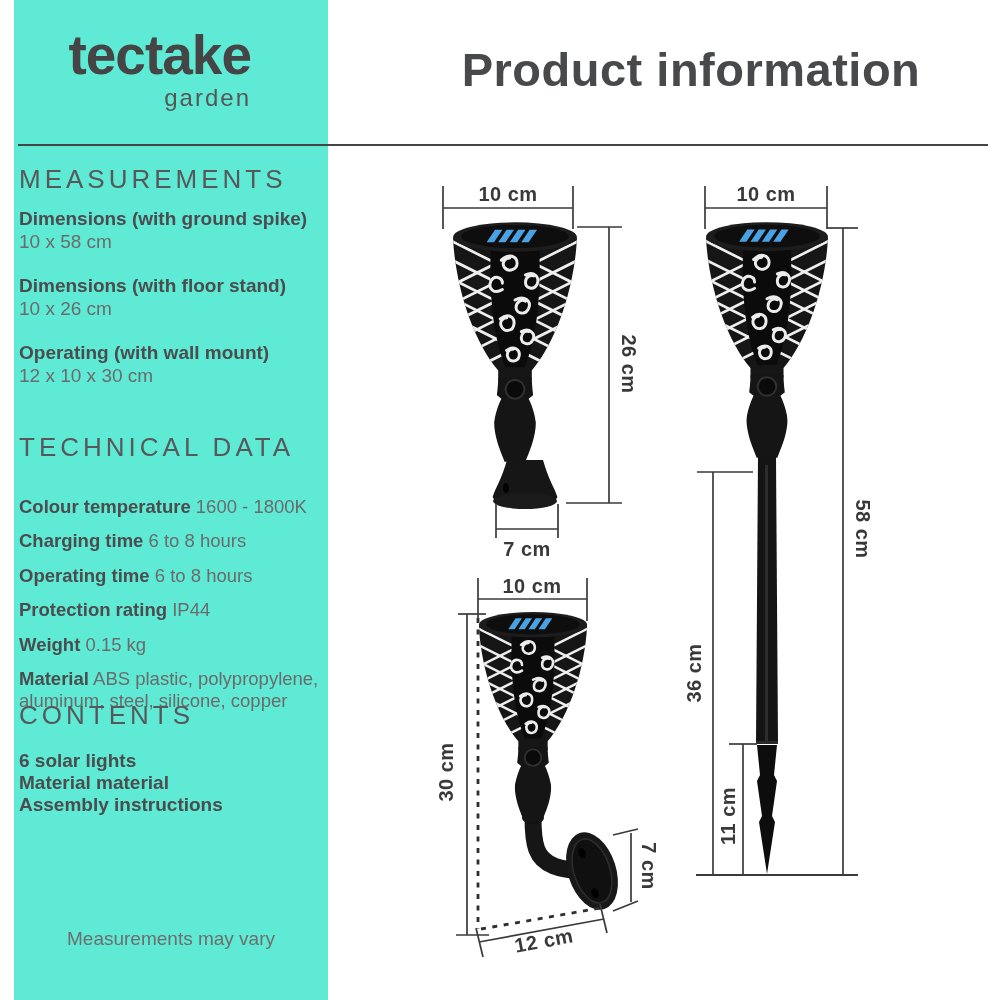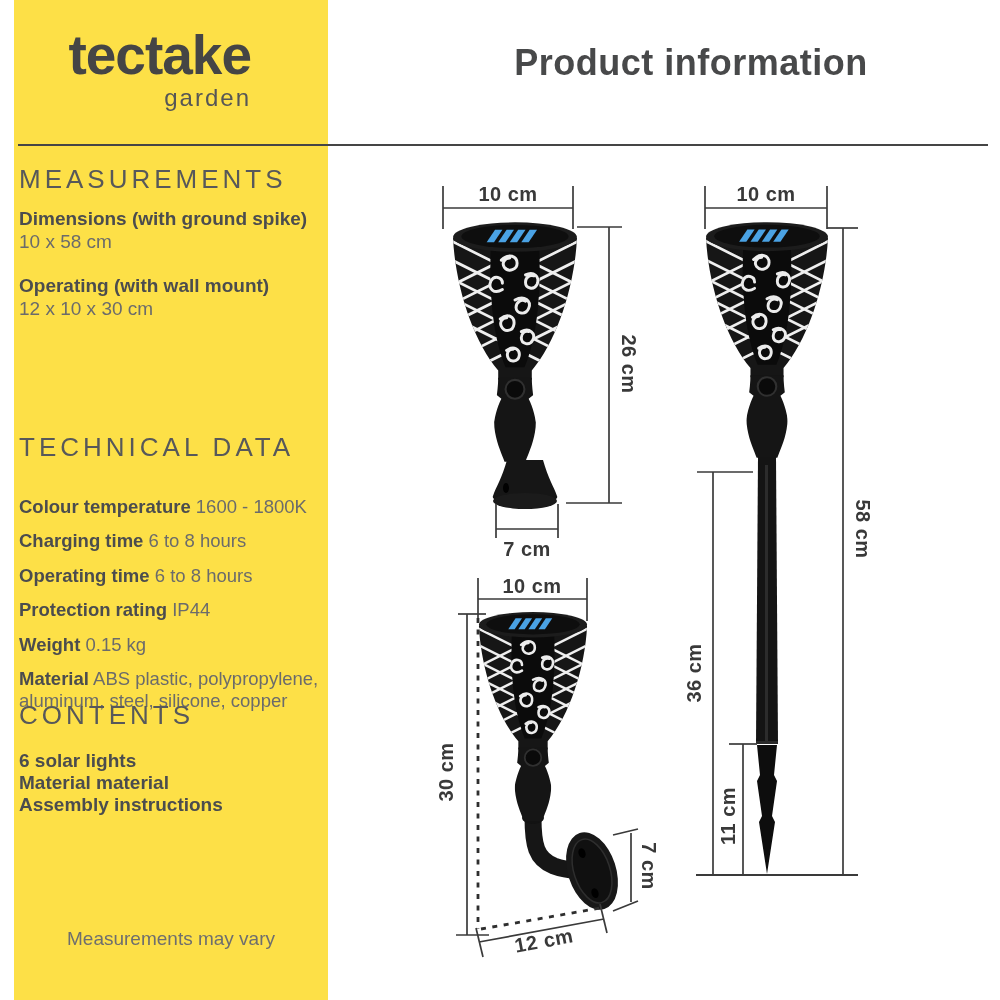--- a/index.html
+++ b/index.html
@@ -2,39 +2,39 @@
 <html><head>
 <meta charset="utf-8">
 <style>
   html,body{margin:0;padding:0;}
   body{
     width:1000px;height:1000px;position:relative;overflow:hidden;
     background:#ffffff;font-family:"Liberation Sans", sans-serif;
     -webkit-font-smoothing:antialiased;
   }
   
-  .sidebar{position:absolute;left:14px;top:0;width:314px;height:1000px;background:#fde047;}
+  .sidebar{position:absolute;left:14px;top:0;width:314px;height:1000px;background:#5eead4;}
   .logo{position:absolute;top:28px;left:5px;width:232px;text-align:right;}
   .logo-brand{font-size:55px;font-weight:700;color:#454545;line-height:1;letter-spacing:-1px;}
   .logo-sub{font-size:24px;font-weight:400;color:#565656;letter-spacing:2px;margin-top:1px;}
   .divider{position:absolute;left:18px;top:144px;width:970px;border-top:2px solid #454545;}
   .sb-head{position:absolute;left:5px;font-size:26px;letter-spacing:4px;color:#57585a;font-weight:400;white-space:nowrap;}
   .mlist{position:absolute;left:5px;top:207px;width:302px;}
   .mitem{margin-bottom:21px;}
   .mlabel{font-size:19px;font-weight:700;color:#4b4c4e;line-height:23px;}
   .mvalue{font-size:19px;color:#6b6b6b;line-height:23px;}
   .tlist{position:absolute;left:5px;top:484px;width:300px;line-height:22.4px;font-size:18.5px;}
   .tline{color:#6b6b6b;margin-top:12px;}
   .tline b{color:#4b4c4e;font-weight:700;}
   .clist{position:absolute;left:5px;top:750px;width:300px;line-height:22px;}
   .cline{font-size:19px;font-weight:700;color:#4b4c4e;}
   .footnote{position:absolute;left:5px;top:928px;font-size:19px;color:#6e6e6e;margin-left:48px;}
   
   .title{position:absolute;left:384px;top:42px;width:614px;text-align:center;
-         font-size:36px;font-weight:700;color:#48494a;letter-spacing:.5px;}
+         font-size:47px;font-weight:700;color:#48494a;letter-spacing:.5px;}
   .torch{position:absolute;}
   .lines{position:absolute;left:0;top:0;pointer-events:none;}
   .dim{position:absolute;transform:translate(-50%,-50%);font-size:20px;font-weight:700;
        color:#393939;white-space:nowrap;letter-spacing:.5px;}
   .r90{transform:translate(-50%,-50%) rotate(90deg);}
   .rm90{transform:translate(-50%,-50%) rotate(-90deg);}
   .rm10{transform:translate(-50%,-50%) rotate(-10.5deg);}
 </style>
 </head>
 <body>
@@ -83,20 +83,24 @@
     <div class="logo-sub">garden</div>
   </div>
 
   <div class="sb-head" style="top:164px">MEASUREMENTS</div>
   <div class="mlist">
     <div class="mitem">
       <div class="mlabel">Dimensions (with ground spike)</div>
       <div class="mvalue">10 x 58 cm</div>
     </div>
     <div class="mitem">
+      <div class="mlabel">Dimensions (with floor stand)</div>
+      <div class="mvalue">10 x 26 cm</div>
+    </div>
+    <div class="mitem">
       <div class="mlabel">Operating (with wall mount)</div>
       <div class="mvalue">12 x 10 x 30 cm</div>
     </div>
   </div>
 
   <div class="sb-head" style="top:432px">TECHNICAL DATA</div>
   <div class="tlist">
     <div class="tline"><b>Colour temperature</b> <span>1600 - 1800K</span></div>
     <div class="tline"><b>Charging time</b> <span>6 to 8 hours</span></div>
     <div class="tline"><b>Operating time</b> <span>6 to 8 hours</span></div>

